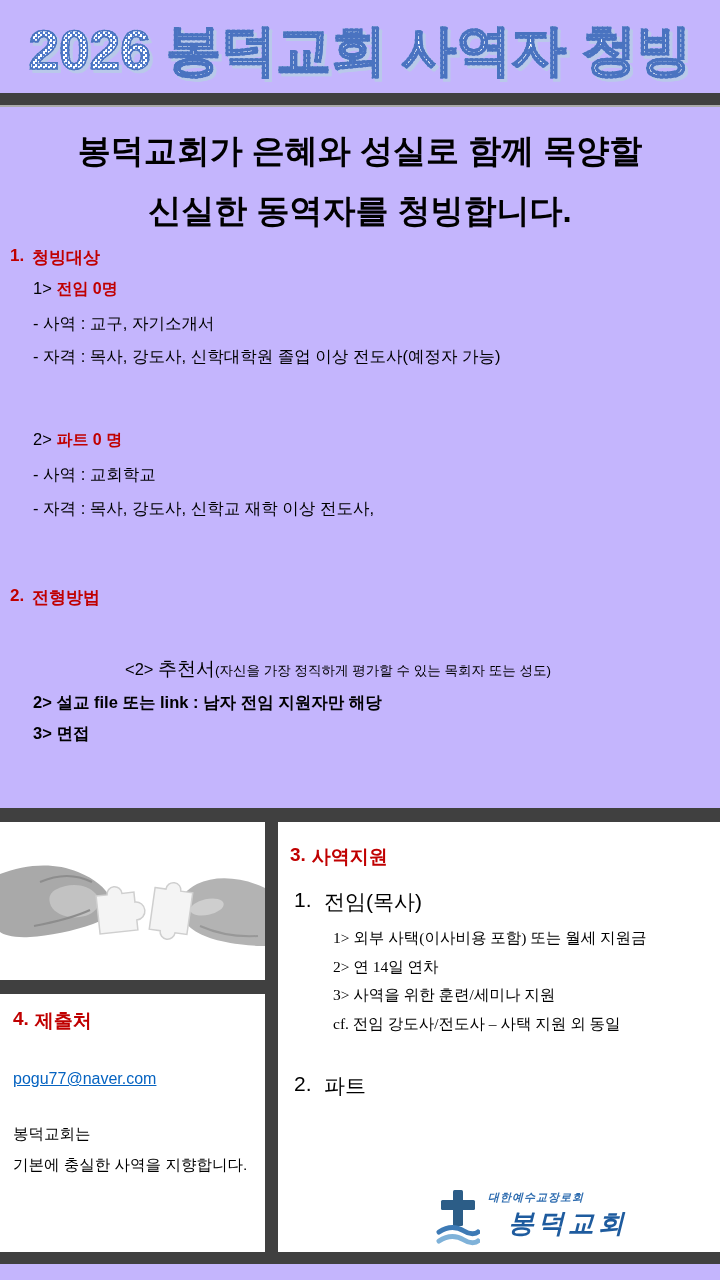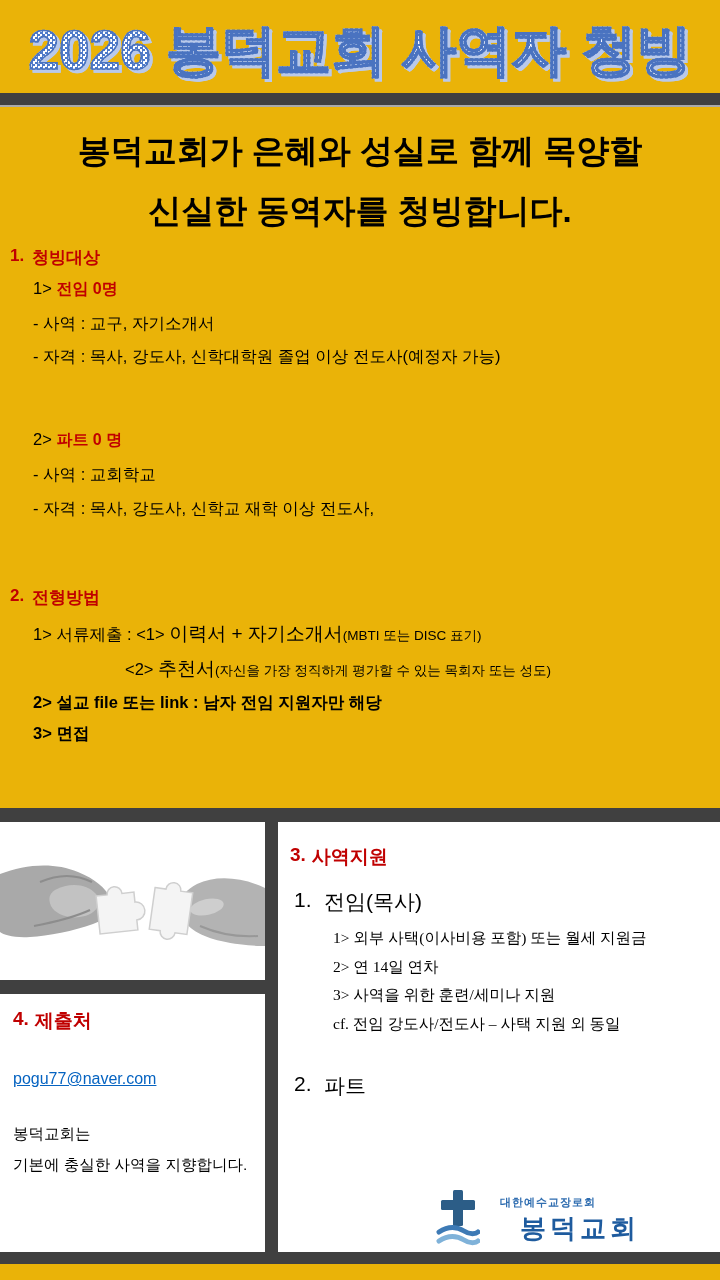--- a/index.html
+++ b/index.html
@@ -1,18 +1,18 @@
 <!DOCTYPE html>
 <html><head>
 <meta charset="utf-8">
 <style>
   html,body { margin:0; padding:0; background:#888; }
   .page {
     position:relative; width:720px; height:1280px; margin:0 auto;
-    background:#eab308; overflow:hidden;
+    background:#c4b5fd; overflow:hidden;
     font-family:"Liberation Sans","DejaVu Sans",sans-serif;
     color:#000;
   }
   
   .main-title {
     position:absolute; top:14px; left:0; width:720px; text-align:center;
     font-size:55px; font-weight:800; letter-spacing:0; white-space:nowrap;
     color:#4f7bca; text-shadow:3px 3px 0 #b9c9ea;
   }
   @supports ((-webkit-background-clip:text)) {
@@ -55,21 +55,21 @@
   }
   .email {
     position:absolute; top:76px; left:13px; font-size:16px;
     color:#0563c1; text-decoration:underline; white-space:nowrap;
   }
   .tagline { position:absolute; top:124px; left:13px; font-size:15.5px; line-height:31px; white-space:nowrap; }
   .sp-group-head { position:absolute; display:flex; font-size:21px; color:#000; white-space:nowrap; }
   .sp-group-head .gnum { width:30px; }
   .sp-items { position:absolute; left:55px; font-size:15.5px; line-height:28.5px; color:#000; white-space:nowrap;font-family:Liberation Serif, serif; }
   
-  .logo { position:absolute; top:368px; left:158px; display:flex; align-items:flex-end; gap:20px; }
+  .logo { position:absolute; top:368px; left:158px; display:flex; gap:8px;font-style:italic; }
   .logo-text .denom { font-size:11px; color:#2f6db0; letter-spacing:1px; font-weight:700; }
   .logo-text .church { font-size:26px; color:#1e5b9e; letter-spacing:4px; font-weight:800; margin-top:1px;margin-left:20px; }
 </style>
 </head>
 <body>
 
 <div class="page">
 
   <div class="main-title">2026 봉덕교회 사역자 청빙</div>
   <div class="top-bar"></div>
@@ -93,23 +93,20 @@
   <div class="bodyline" style="top:430px">
     <span>2&gt;</span>
     <span class="red-bold">파트 0 명</span>
   </div>
   <div class="bodyline" style="top:464px">- 사역 : 교회학교</div>
   <div class="bodyline" style="top:498px">- 자격 : 목사, 강도사, 신학교 재학 이상 전도사,</div>
 
   <div class="sec-head" style="top:586px">
     <span class="sec-num">2.</span>
     <span>전형방법</span>
-  </div>
-  <div class="bodyline" style="top:621px">
-    <span>1&gt; 서류제출 : &lt;1&gt; </span><span class="t-big">이력서 + 자기소개서</span><span class="t-small">(MBTI 또는 DISC 표기)</span>
   </div>
   <div class="bodyline" style="top:656px; left:125px">
     <span>&lt;2&gt; </span><span class="t-big">추천서</span><span class="t-small">(자신을 가장 정직하게 평가할 수 있는 목회자 또는 성도)</span>
   </div>
   <div class="bodyline w600" style="top:692px">2&gt; 설교 file 또는 link : 남자 전임 지원자만 해당</div>
   <div class="bodyline w600" style="top:723px">3&gt; 면접</div>
 
   <div class="bottom-bg"></div>
 
   <div class="panel photo-panel">

